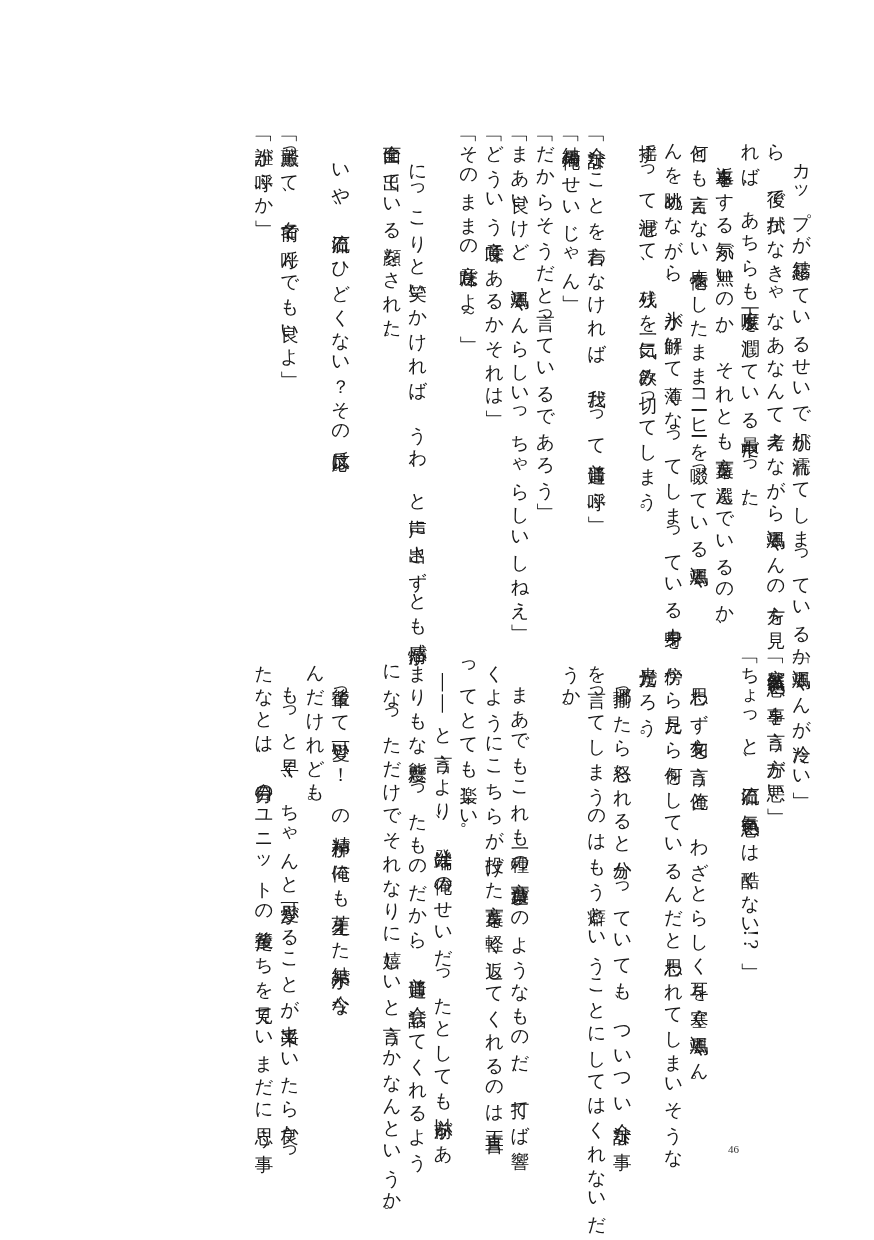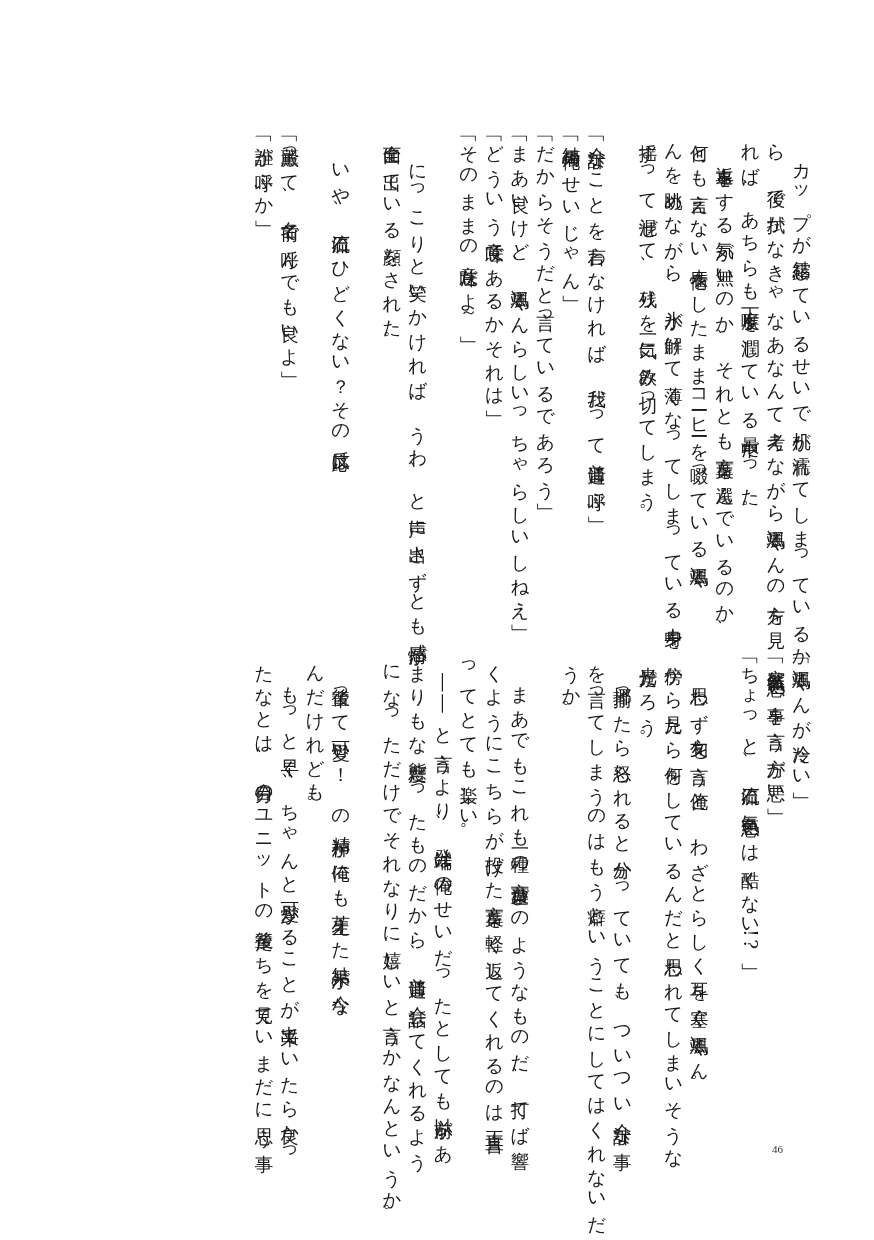--- a/index.html
+++ b/index.html
@@ -14,21 +14,21 @@
       line-height: 25.6px;
       letter-spacing: 2.6px;
       color: #1a1a1a;
       white-space: pre;
     }
     .tier-top { right: 60px; top: 130px; height: 490px; }
     .tier-bottom { right: 60px; top: 652px; height: 490px; }
     .line { display: block; }
     .blank { display: block; width: 25.6px; }
     .page-number {
-      position: absolute; left: 772px; top: 1143px;
+      position: absolute; left: 728px; top: 1143px;
       font-family: "Liberation Serif", "DejaVu Serif", serif;
       font-size: 11px; color: #333;
     }
   </style>
 </head>
 <body>
 
 <div class="page">
   <div class="tier tier-top" id="tier-top"><span class="line">　カップが結露しているせいで机が濡れてしまっているか</span><span class="line">ら、後で拭かなきゃなあなんて考えながら颯馬くんの方を見</span><span class="line">れば、あちらも丁度喉を潤している最中だった。</span><span class="line">　返事をする気が無いのか、それとも言葉を選んでいるのか、</span><span class="line">何とも言えない表情をしたままコーヒーを啜っている颯馬く</span><span class="line">んを眺めながら、氷が解けて薄くなってしまっている中身を</span><span class="line">揺すって混ぜて、残りを一気に飲み切ってしまう。</span><span class="blank">　</span><span class="line">「余計なことを言わなければ、我だって普通に呼ぶ」</span><span class="line">「結局俺のせいじゃん」</span><span class="line">「だからそうだと言っているであろう」</span><span class="line">「まあ良いけど、颯馬くんらしいっちゃらしいしねえ」</span><span class="line">「どういう意味であるかそれは」</span><span class="line">「そのままの意味だよ～」</span><span class="blank">　</span><span class="line">　にっこりと笑いかければ、うわ、と声に出さずとも感情が</span><span class="line">全面に出ている顔をされた。</span><span class="blank">　</span><span class="line">　いや、流石にひどくない？その反応は。</span><span class="blank">　</span><span class="line">「薫殿って、名前で呼んでも良いよ」</span><span class="line">「誰が呼ぶか」</span></div>
   <div class="tier tier-bottom" id="tier-bottom"><span class="line">「颯馬くんが冷たい」</span><span class="line">「突然気色悪い事を言う方が悪い」</span><span class="line">「ちょっと、流石に気色悪いは酷くない!?」</span><span class="blank">　</span><span class="line">　思わず文句を言う俺と、わざとらしく耳を塞ぐ颯馬くん。</span><span class="line">傍から見たら何をしているんだと思われてしまいそうな</span><span class="line">光景だろう。</span><span class="line">　揶揄ったら怒られると分かっていても、ついつい余計な事</span><span class="line">を言ってしまうのはもう癖ということにしてはくれないだろ</span><span class="line">うか。</span><span class="blank">　</span><span class="line">　まあでもこれも一種の言葉遊びのようなものだ、打てば響</span><span class="line">くようにこちらが投げた言葉を軽く返してくれるのは正直言</span><span class="line">ってとても楽しい。</span><span class="line">　――と言うより、発端は俺のせいだったとしても以前があ</span><span class="line">まりもな態度だったものだから、普通に会話してくれるよう</span><span class="line">になっただけでそれなりに嬉しいと言うかなんというか。</span><span class="blank">　</span><span class="line">　後輩って可愛い！　の精神が俺にも芽生えた結果が今な</span><span class="line">んだけれども。</span><span class="line">　もっと早く、ちゃんと可愛がることが出来ていたら良かっ</span><span class="line">たなとは、自分のユニットの後輩たちを見ていまだに思う事</span></div>

